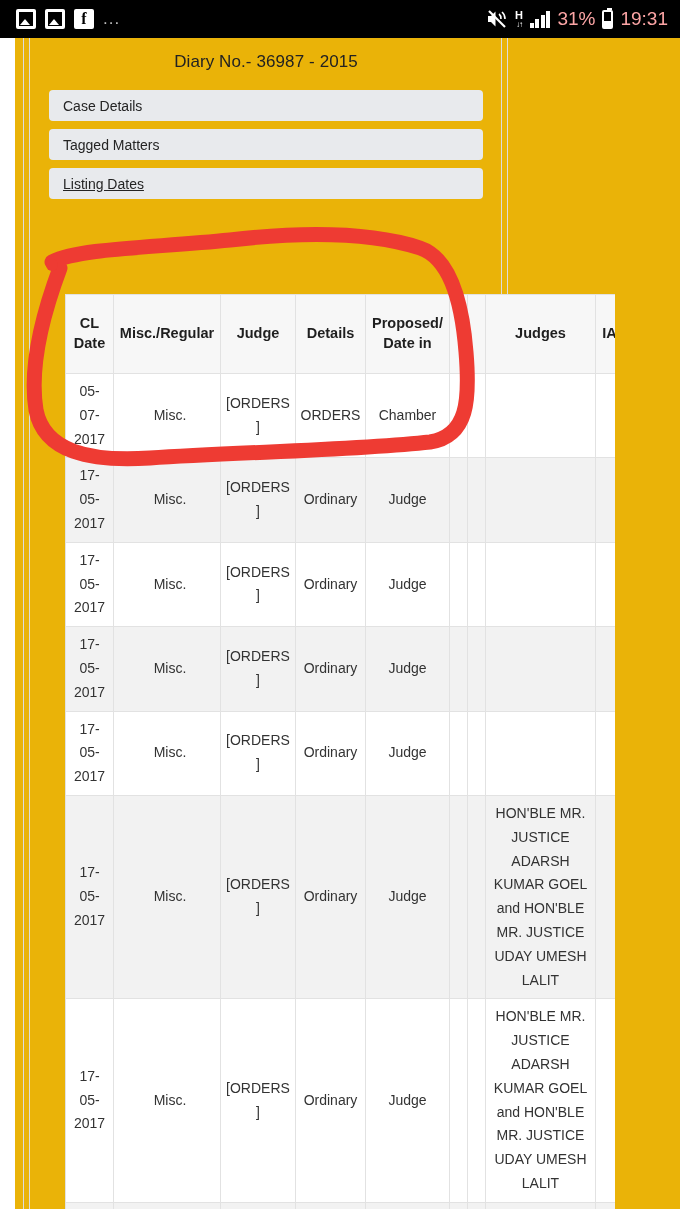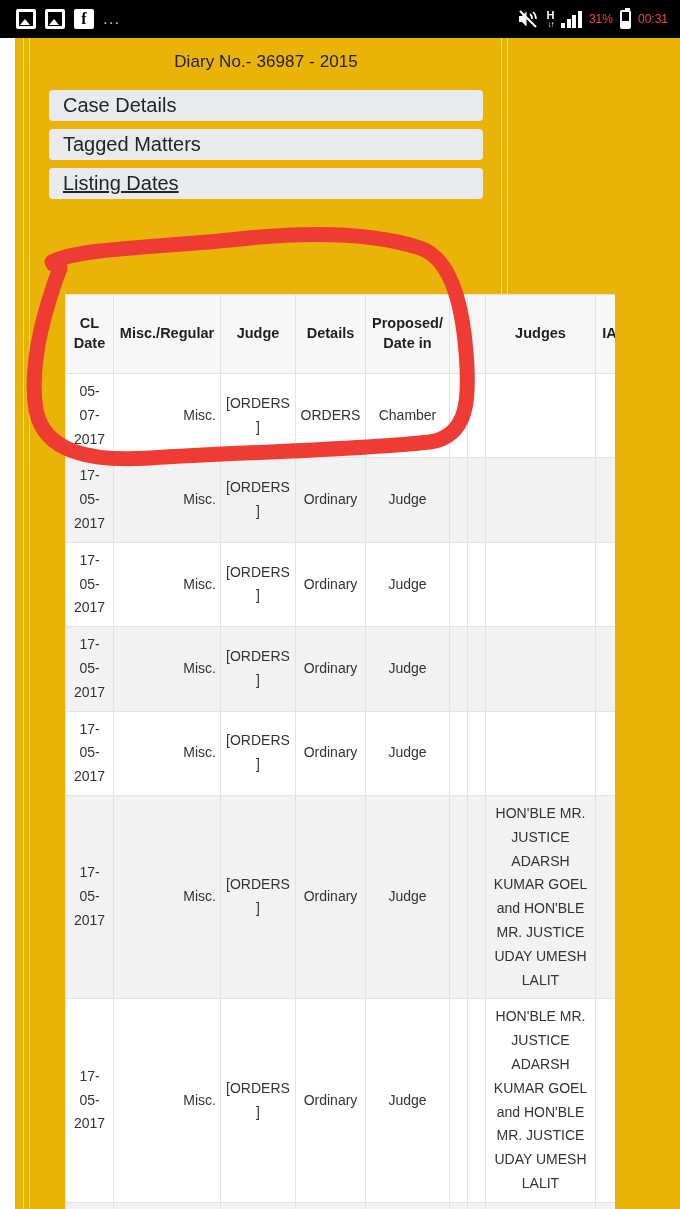--- a/index.html
+++ b/index.html
@@ -43,21 +43,21 @@
     border-right: 5px solid transparent;
     border-bottom: 6px solid #ffffff;
   }
   .sb-fb-icon {
     width: 20px; height: 20px; background: #ffffff; border-radius: 2px;
     color: #000000; font-family: "Liberation Serif", serif;
     font-weight: bold; font-size: 16px; line-height: 20px;
     text-align: center;
   }
   .sb-dots { color: #bdbdbd; font-size: 17px; letter-spacing: 1px; line-height: 10px; }
-  .sb-text { font-size: 12px; color: #ef4444; font-weight: 500; }
+  .sb-text { font-size: 19px; color: #fca5a5; font-weight: 500; }
   .sb-mute { width: 22px; height: 20px; }
   .sb-h { display: flex; flex-direction: column; align-items: center; line-height: 1; }
   .sb-h-letter { font-size: 11px; font-weight: bold; color: #fff; }
   .sb-h-arrows { font-size: 8px; color: #fff; letter-spacing: -1px; }
   .sb-bars { display: flex; align-items: flex-end; gap: 1.5px; height: 17px; }
   .sb-bars i { display: block; width: 4px; background: #ffffff; }
   .sb-bat {
     width: 11px; height: 19px; border: 2px solid #ffffff;
     border-radius: 2px; position: relative; box-sizing: border-box;
   }
@@ -100,21 +100,21 @@
 
   
   #accordion { margin-top: 18px; padding: 0 18px; }
   .acc-item {
     background: #e8eaed;
     border-radius: 4px;
     height: 31px;
     margin-bottom: 8px;
     display: flex; align-items: center;
     padding-left: 14px;
-    font-size: 20px;
+    font-size: 14px;
     color: #242424;
   }
   .acc-item.active .acc-label { text-decoration: underline; }
 
   
   #table-wrap {
     position: absolute; left: 50px; top: 256px;
     width: 550px; height: 915px;
     overflow: hidden;
   }
@@ -134,21 +134,21 @@
     line-height: 1.7;
   }
   table.listing thead th {
     background: #f7f7f7;
     font-weight: bold;
     color: #1f1f1f;
     font-size: 14.5px;
     height: 66px;
     line-height: 1.35;
   }
-  table.listing td.misc { text-align: right; padding-left: 10px; }
+  table.listing td.misc { text-align: center; padding-left: 10px; }
   table.listing tbody tr:nth-child(even) td { background: #f2f2f2; }
   table.listing tbody tr:nth-child(odd)  td { background: #ffffff; }
   .col-cl      { width: 48px; }
   .col-misc    { width: 107px; }
   .col-stage   { width: 75px; }
   .col-purpose { width: 70px; }
   .col-prop    { width: 84px; }
   .col-narrow1 { width: 18px; }
   .col-narrow2 { width: 18px; }
   .col-judges  { width: 110px; }
@@ -195,21 +195,21 @@
       <span class="sb-h-arrows">↓↑</span>
     </span>
     <span class="sb-bars">
       <i style="height:5px"></i>
         <i style="height:9px"></i>
         <i style="height:13px"></i>
         <i style="height:17px"></i>
     </span>
     <span class="sb-text">31%</span>
     <span class="sb-bat"></span>
-    <span class="sb-text">00:31</span>
+    <span class="sb-text">19:31</span>
   </div>
 </div>
 
 <div id="page-root">
 
   <div class="page-rule r1"></div>
   <div class="page-rule r2"></div>
   <div class="page-rule r3"></div>
   <div class="page-rule r4"></div>
 

